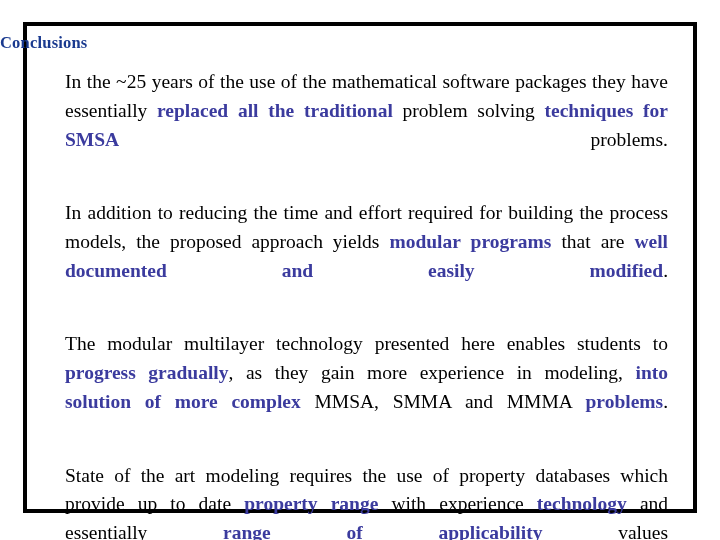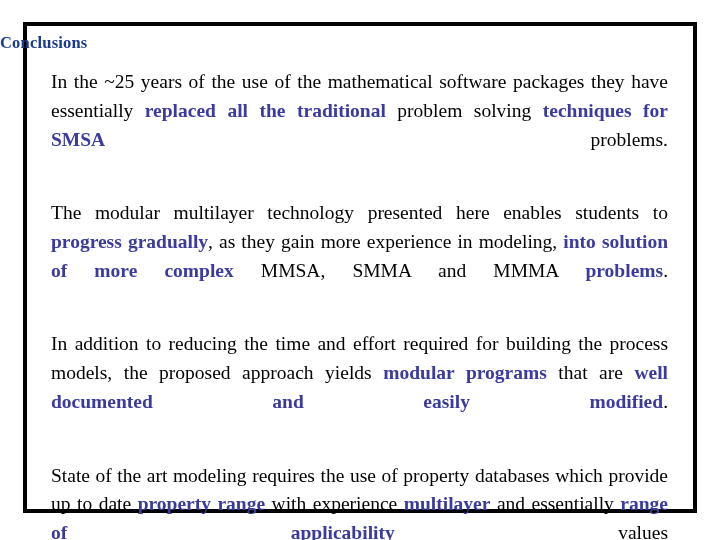--- a/index.html
+++ b/index.html
@@ -50,21 +50,21 @@
 
   
   #body-text {
     position: absolute;
     left: 47px;
     top: 68px;
     width: 621px;
   }
 
   .para {
-    margin: 0 0 16px 4px;
+    margin: 0 0 16px 18px;
     font-size: 19.5px;
     line-height: 28.8px;
     color: #000000;
     text-align: justify;
     text-justify: inter-word;
     -webkit-hyphens: none;
     hyphens: none;
   }
   .para:last-child {
     margin-bottom: 0;
@@ -85,18 +85,18 @@
 <body>
 
 <div id="slide">
 
   <div id="slide-frame"></div>
 
   <div id="slide-title">Conclusions</div>
 
   <div id="body-text">
     <p class="para"><span>In the ~25 years of the use of the mathematical software packages they have essentially </span><span class="hl">replaced all the traditional</span><span> problem solving </span><span class="hl">techniques for SMSA</span><span> problems.</span></p>
+    <p class="para"><span>In addition to reducing the time and effort required for building the process models, the proposed approach yields </span><span class="hl">modular programs</span><span> that are </span><span class="hl">well documented and easily modified</span><span>.</span></p>
     <p class="para"><span>The modular multilayer technology presented here enables students to </span><span class="hl">progress gradually</span><span>, as they gain more experience in modeling, </span><span class="hl">into solution of more complex</span><span> MMSA, SMMA and MMMA </span><span class="hl">problems</span><span>.</span></p>
-    <p class="para"><span>In addition to reducing the time and effort required for building the process models, the proposed approach yields </span><span class="hl">modular programs</span><span> that are </span><span class="hl">well documented and easily modified</span><span>.</span></p>
-    <p class="para"><span>State of the art modeling requires the use of property databases which provide up to date </span><span class="hl">property range</span><span> with experience </span><span class="hl">multilayer</span><span> and essentially </span><span class="hl">range of applicability</span><span> values</span></p>
+    <p class="para"><span>State of the art modeling requires the use of property databases which provide up to date </span><span class="hl">property range</span><span> with experience </span><span class="hl">technology</span><span> and essentially </span><span class="hl">range of applicability</span><span> values</span></p>
   </div>
 
 </div>
 
 </body></html>

